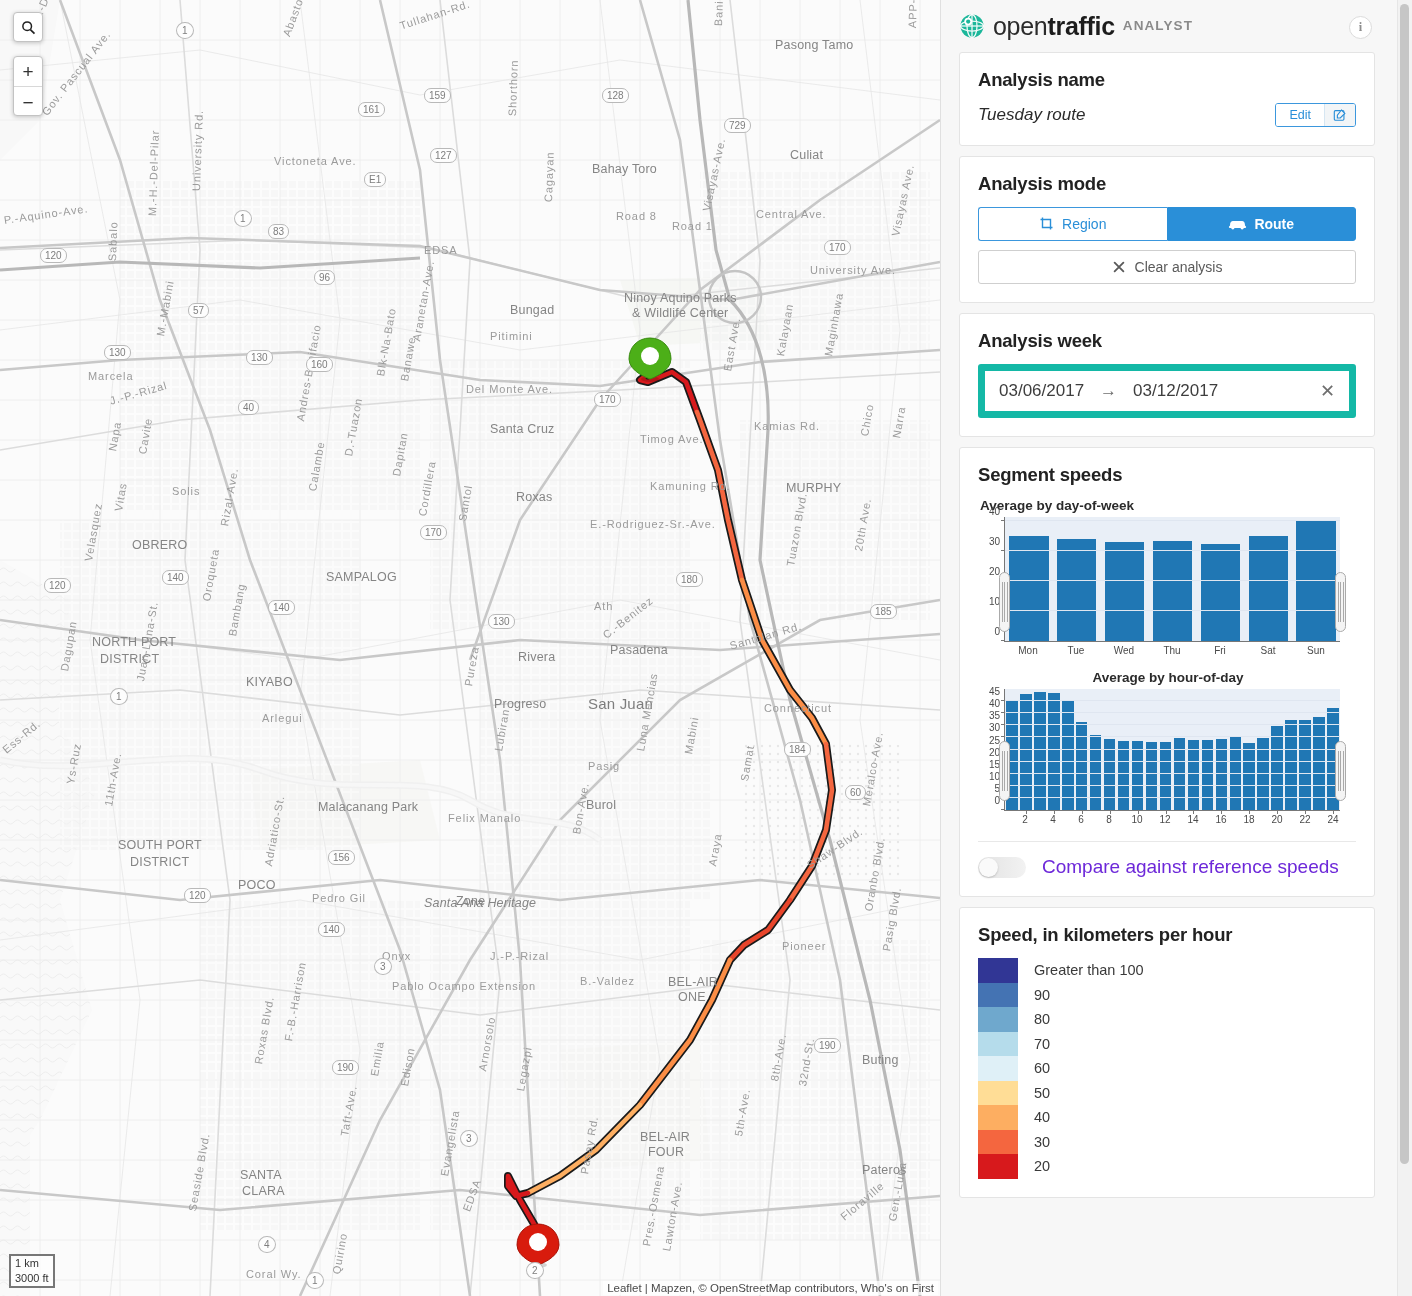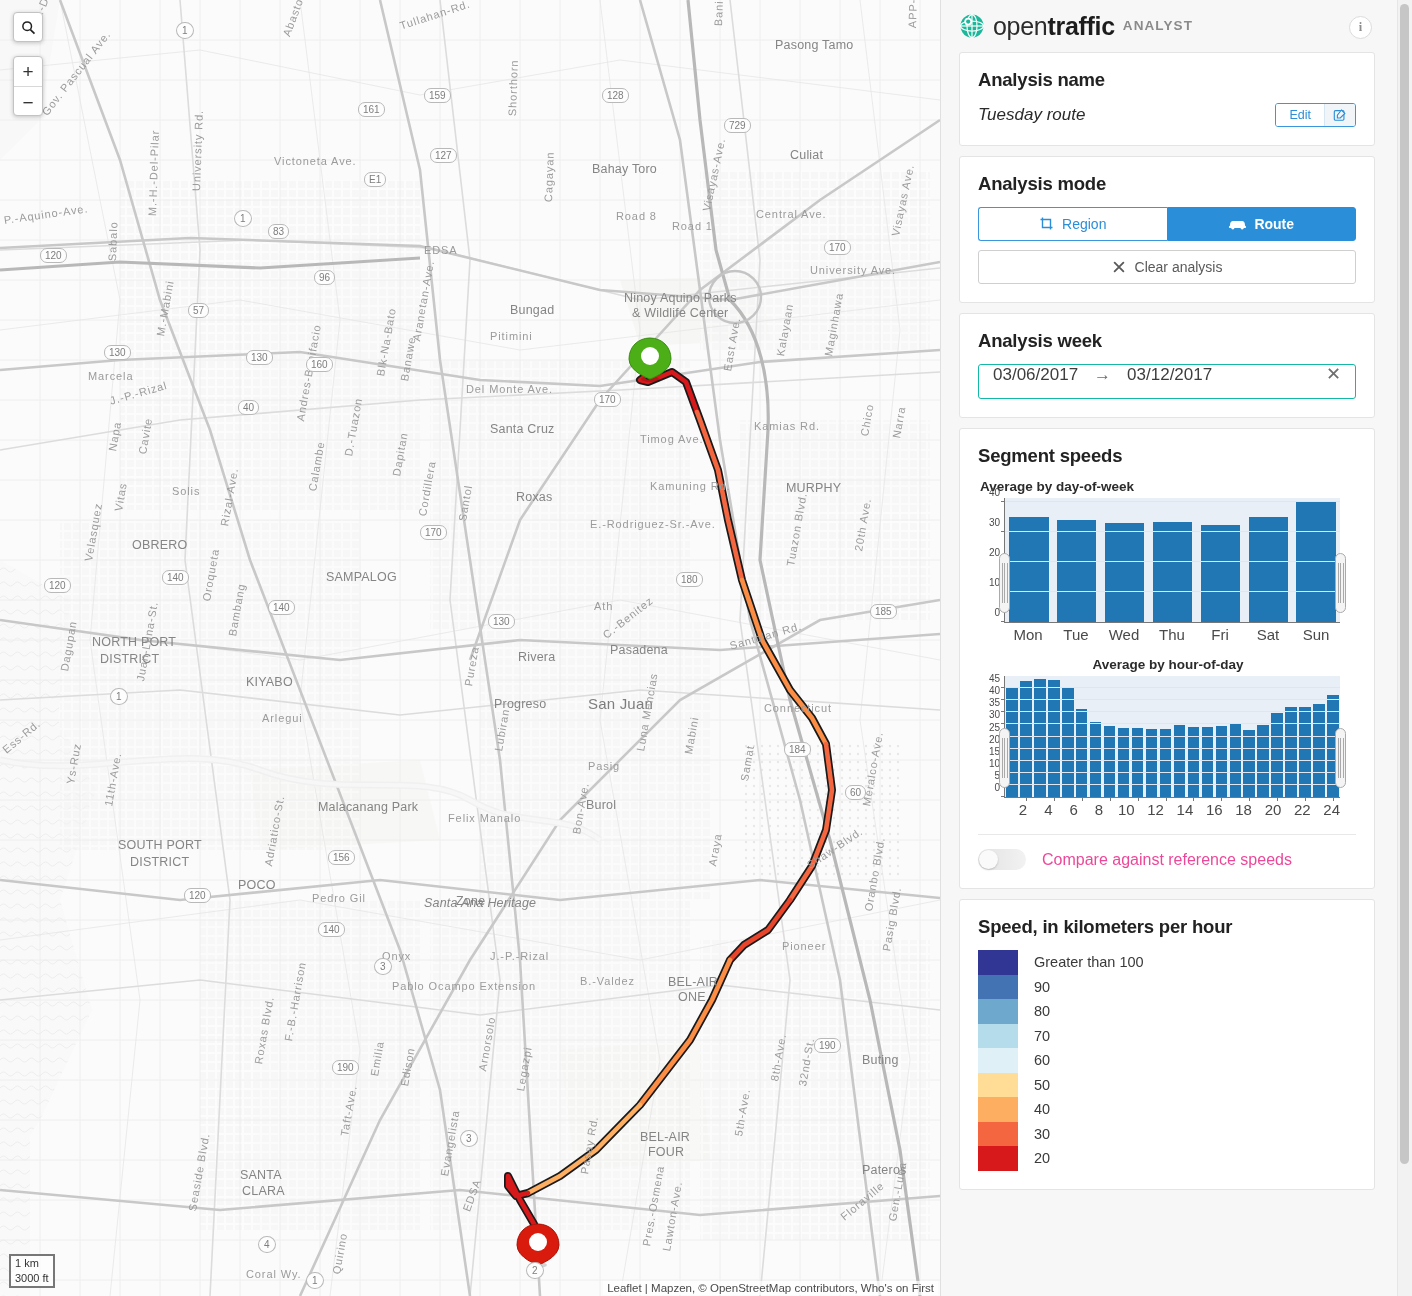--- a/index.html
+++ b/index.html
@@ -167,23 +167,23 @@
   }
   #clearBtn {
     width: 100%; height: 34px;
     border: 1px solid #cfcfcf; border-radius: 3px; background: #fff;
     display: flex; align-items: center; justify-content: center; gap: 9px;
     color: #5a5a5a; font-size: 14px; cursor: pointer;
   }
 
   
   #weekBox {
-    display: flex; align-items: flex-start;
-    border: 1px solid #14b8a6; border-radius: 3px;
-    height: 35px; padding: 0 14px; background: #fff;
+    display: flex; align-items: center;
+    border: 7px solid #14b8a6; border-radius: 3px;
+    height: 54px; padding: 0 14px; background: #fff;
   }
   #weekBox .d { font-size: 17px; color: #3e3e3e; }
   #weekBox .arw { margin: 0 16px; color: #6e6e6e; font-size: 17px; }
   #weekClear { margin-left: auto; color: #6f6f6f; font-size: 18px; cursor: pointer; line-height: 1;}
 
   
   .chart-title { font-size: 13.5px; color: #2b2b2b; font-weight: 700; margin: 2px 0 4px 2px;}
   .chart-wrap { position: relative; }
   .chart-area {
     position: relative;
@@ -194,21 +194,21 @@
   .bars { position: absolute; left: 0; bottom: 0; width: 100%; height: 100%; display: flex; align-items: flex-end; }
   .bar-slot { flex: 1; display: flex; justify-content: center; height: 100%; align-items: flex-end; }
   .bar { width: 82%; background: #2077b4; }
   .gridline { position: absolute; left: 0; width: 100%; border-top: 1px solid #dfe6f0; }
   .ytick {
     position: absolute; right: 100%; transform: translateY(-50%);
     font-size: 10px; color: #4a4a4a; padding-right: 5px; white-space: nowrap;
   }
   .ytickmark { position: absolute; right: 100%; width: 4px; border-top: 1px solid #777; }
   .xlabels { display: flex; margin-top: 3px; }
-  .xlab { flex: 1; text-align: center; font-size: 15px; color: #4a4a4a; }
+  .xlab { flex: 1; text-align: center; font-size: 10px; color: #4a4a4a; }
   .xtick { position: absolute; top: 100%; height: 4px; border-left: 1px solid #777; }
   .brush-handle {
     position: absolute; width: 11px; height: 60px;
     border: 1px solid #aaa; border-radius: 6px;
     background: #f4f4f4;
     display: flex; align-items: center; justify-content: center; gap: 1.5px;
     cursor: ew-resize;
   }
   .brush-handle i { display:block; width:1px; height: 40px; background: #a9a9a9; }
 
@@ -217,21 +217,21 @@
   #toggleSwitch {
     width: 48px; height: 21px; border-radius: 11px;
     background: linear-gradient(90deg,#e2e2e2,#f2f2f2);
     position: relative; cursor: pointer; flex: 0 0 48px;
   }
   #toggleSwitch .knob {
     position: absolute; left: 1px; top: 1px;
     width: 19px; height: 19px; border-radius: 50%;
     background: #fafafa; box-shadow: 0 1px 2px rgba(0,0,0,.18);
   }
-  #toggleLabel { font-size: 16px; color: #ec4899; }
+  #toggleLabel { font-size: 19px; color: #6d28d9; }
 
   
   .rt-line { font-size: 14.5px; color: #3a3a3a; margin-bottom: 12px; }
   .rt-line:last-child { margin-bottom: 0; }
   .rt-line b { color: #1f1f1f; font-weight: 700; }
 
   
   #legendList { margin-top: 2px; }
   .leg-row { display: flex; align-items: center; height: 24.5px; }
   .leg-sw { width: 40px; height: 24.5px; flex: 0 0 40px; }

